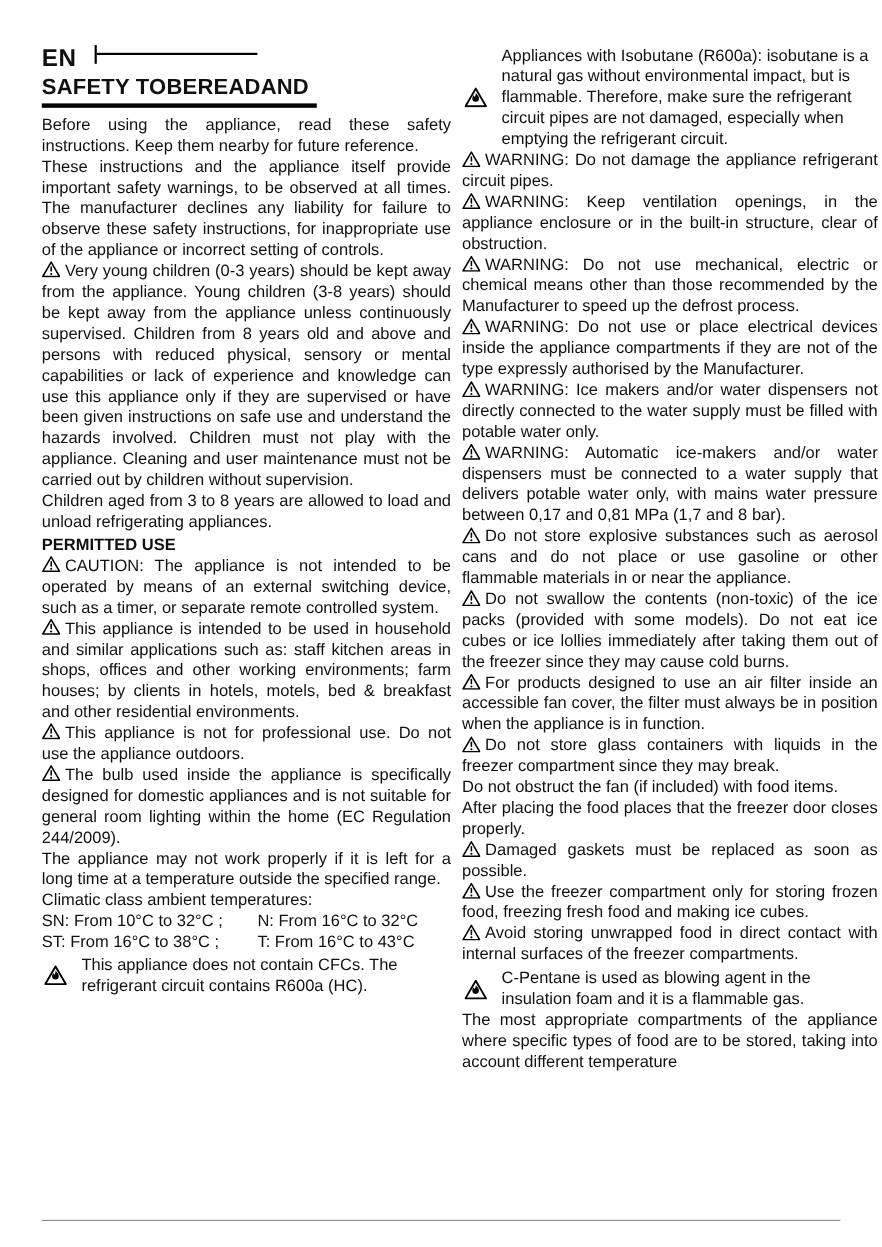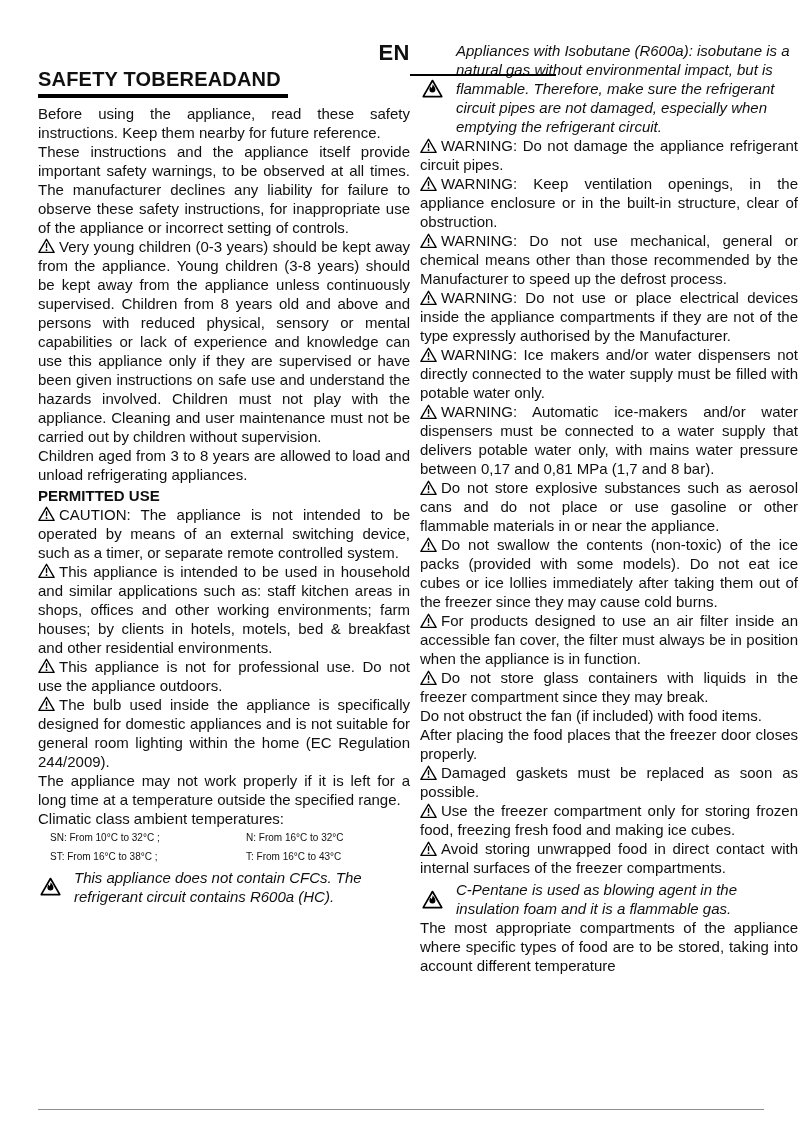--- a/index.html
+++ b/index.html
@@ -15,47 +15,47 @@
   .cols {
     position: absolute;
     top: 40px; left: 38px; right: 8px;
     display: flex;
     gap: 10px;
   }
   .col-left  { width: 372px; flex: 0 0 372px; }
   .col-right { width: 378px; flex: 0 0 378px; padding-top: 1px; }
 
   
-  .lang-row { display: flex; align-items: flex-end; height: 26px; flex-direction: column; }
+  .lang-row { display: flex; align-items: flex-start; height: 26px; }
   .lang { font-size: 22px; font-weight: bold; letter-spacing: 0.5px; }
   .lang-rule { display: inline-block; width: 2px; height: 17px; background: #000; margin-left: 16px; position: relative; top: 1px; }
   .lang-rule-h { position: absolute; left: 2px; top: 7px; width: 146px; height: 2px; background: #000; }
   h1.title { margin: 2px 0 0 0; font-size: 20px; letter-spacing: 0.2px; }
   .title-rule { height: 3.5px; background: #000; width: 250px; margin: 3px 0 6px 0; }
   h2.subtitle { margin: 0 0 3px 0; font-size: 15.5px; letter-spacing: 0.1px; }
 
   
   p.body {
     margin: 0;
     font-size: 15px;
     line-height: 19px;
     text-align: justify;
   }
   p.nojust { text-align: left; }
   h3.subhead { margin: 2px 0 0 0; font-size: 15px; line-height: 19px; }
 
   .wicon { width: 17px; height: 15.5px; vertical-align: -2px; margin-right: 4px; display: inline-block; }
 
-  .clim-row { display: flex; font-size: 10px; line-height: 19px; margin-left: 12px; }
+  .clim-row { display: flex; font-size: 15px; line-height: 19px; }
   .clim-c1 { width: 196px; flex: 0 0 196px; }
 
   .flame-row { display: flex; align-items: center; margin: 2px 0 0 0; }
   .flame-row .ficon-box { flex: 0 0 34px; display: flex; justify-content: flex-start; padding-left: 2px; }
   .flame-row .ficon { width: 21px; height: 19px; }
-  .flame-row p { margin: 0; font-size: 15px; line-height: 19px; text-align: left; font-style: italic; }
+  .flame-row p { margin: 0; font-size: 15px; line-height: 19px; text-align: left; }
 
   .gap-sm { margin-top: 3px; }
   .gap-md { margin-top: 7px; }
 
   .footer-rule {
     position: absolute;
     left: 38px; right: 38px; bottom: 24px;
     border-top: 1px solid #8f8f8f;
   }
   .svg-defs { position: absolute; width: 0; height: 0; overflow: hidden; }
@@ -142,21 +142,21 @@
       </div>
 
       <p class="body"><svg class="wicon" viewBox="0 0 24 22">
             <use href="#sym-warn"></use>
           </svg><span>WARNING: Do not damage the appliance refrigerant circuit pipes.</span></p>
       <p class="body"><svg class="wicon" viewBox="0 0 24 22">
             <use href="#sym-warn"></use>
           </svg><span>WARNING: Keep ventilation openings, in the appliance enclosure or in the built-in structure, clear of obstruction.</span></p>
       <p class="body"><svg class="wicon" viewBox="0 0 24 22">
             <use href="#sym-warn"></use>
-          </svg><span>WARNING: Do not use mechanical, general or chemical means other than those recommended by the Manufacturer to speed up the defrost process.</span></p>
+          </svg><span>WARNING: Do not use mechanical, electric or chemical means other than those recommended by the Manufacturer to speed up the defrost process.</span></p>
       <p class="body"><svg class="wicon" viewBox="0 0 24 22">
             <use href="#sym-warn"></use>
           </svg><span>WARNING: Do not use or place electrical devices inside the appliance compartments if they are not of the type expressly authorised by the Manufacturer.</span></p>
       <p class="body"><svg class="wicon" viewBox="0 0 24 22">
             <use href="#sym-warn"></use>
           </svg><span>WARNING: Ice makers and/or water dispensers not directly connected to the water supply must be filled with potable water only.</span></p>
       <p class="body"><svg class="wicon" viewBox="0 0 24 22">
             <use href="#sym-warn"></use>
           </svg><span>WARNING: Automatic ice-makers and/or water dispensers must be connected to a water supply that delivers potable water only, with mains water pressure between 0,17 and 0,81 MPa (1,7 and 8 bar).</span></p>
       <p class="body"><svg class="wicon" viewBox="0 0 24 22">

